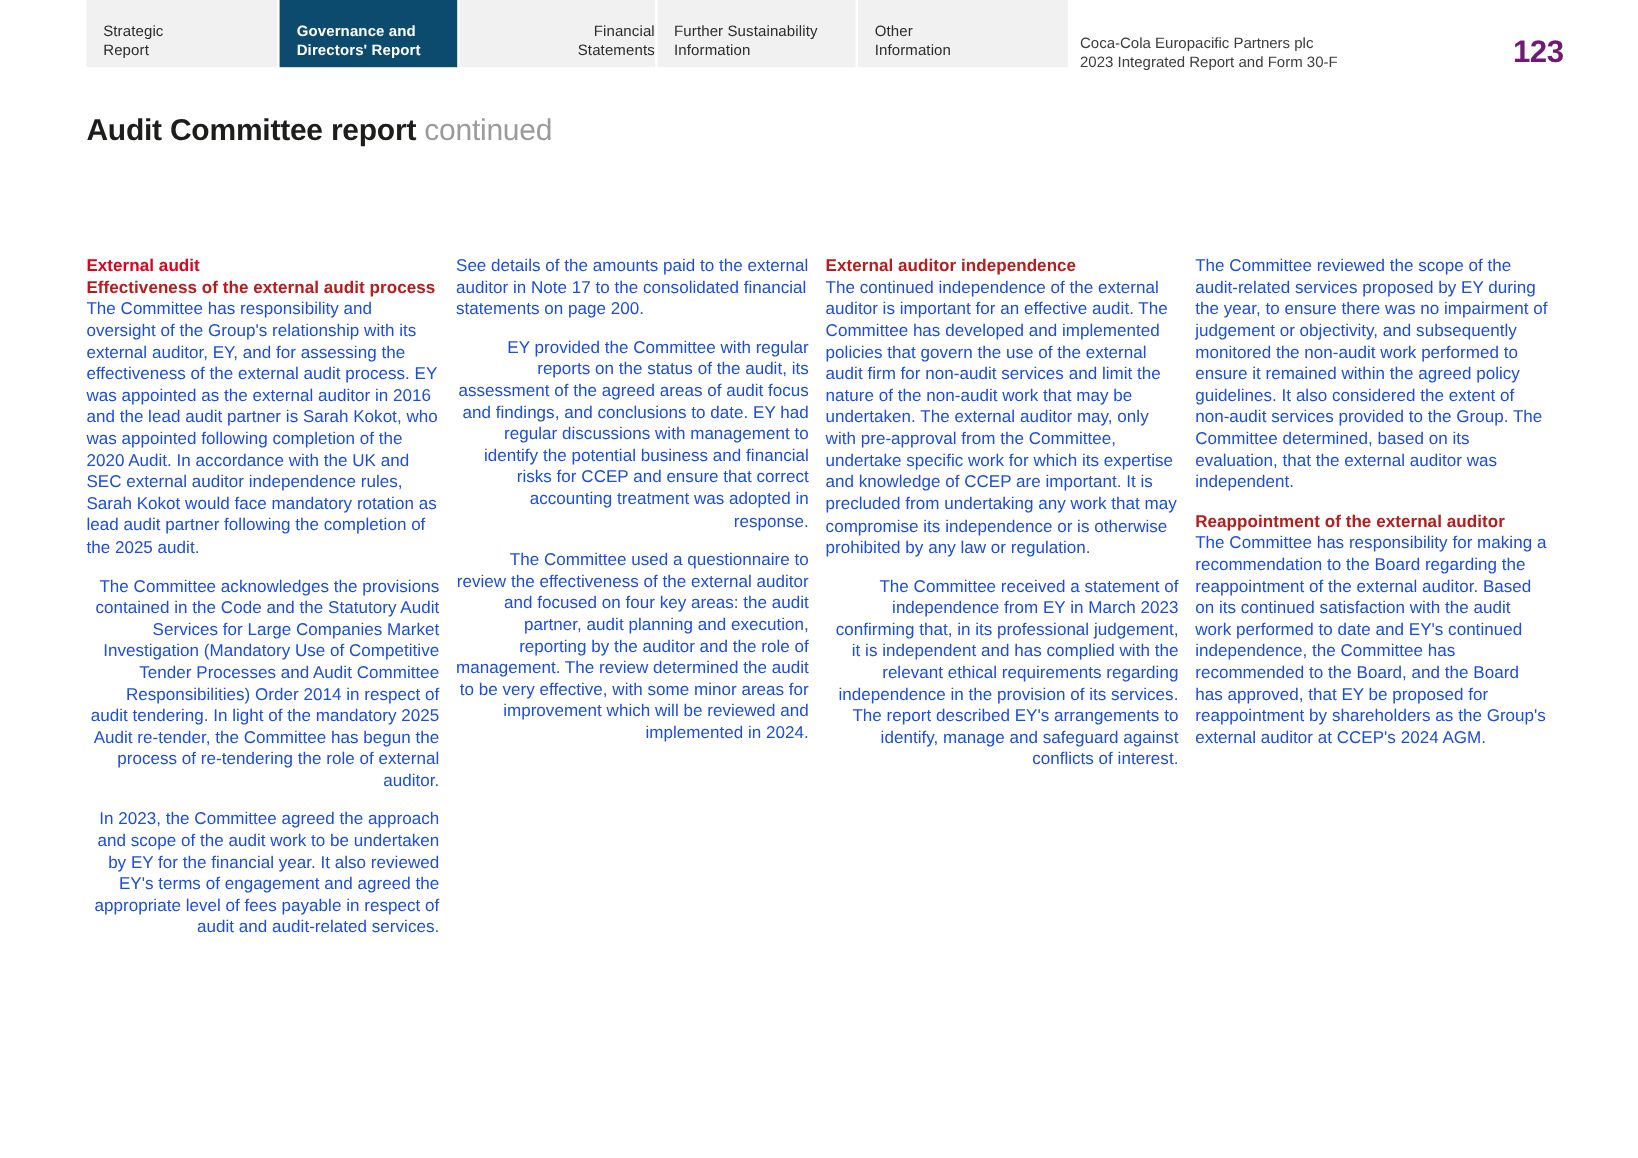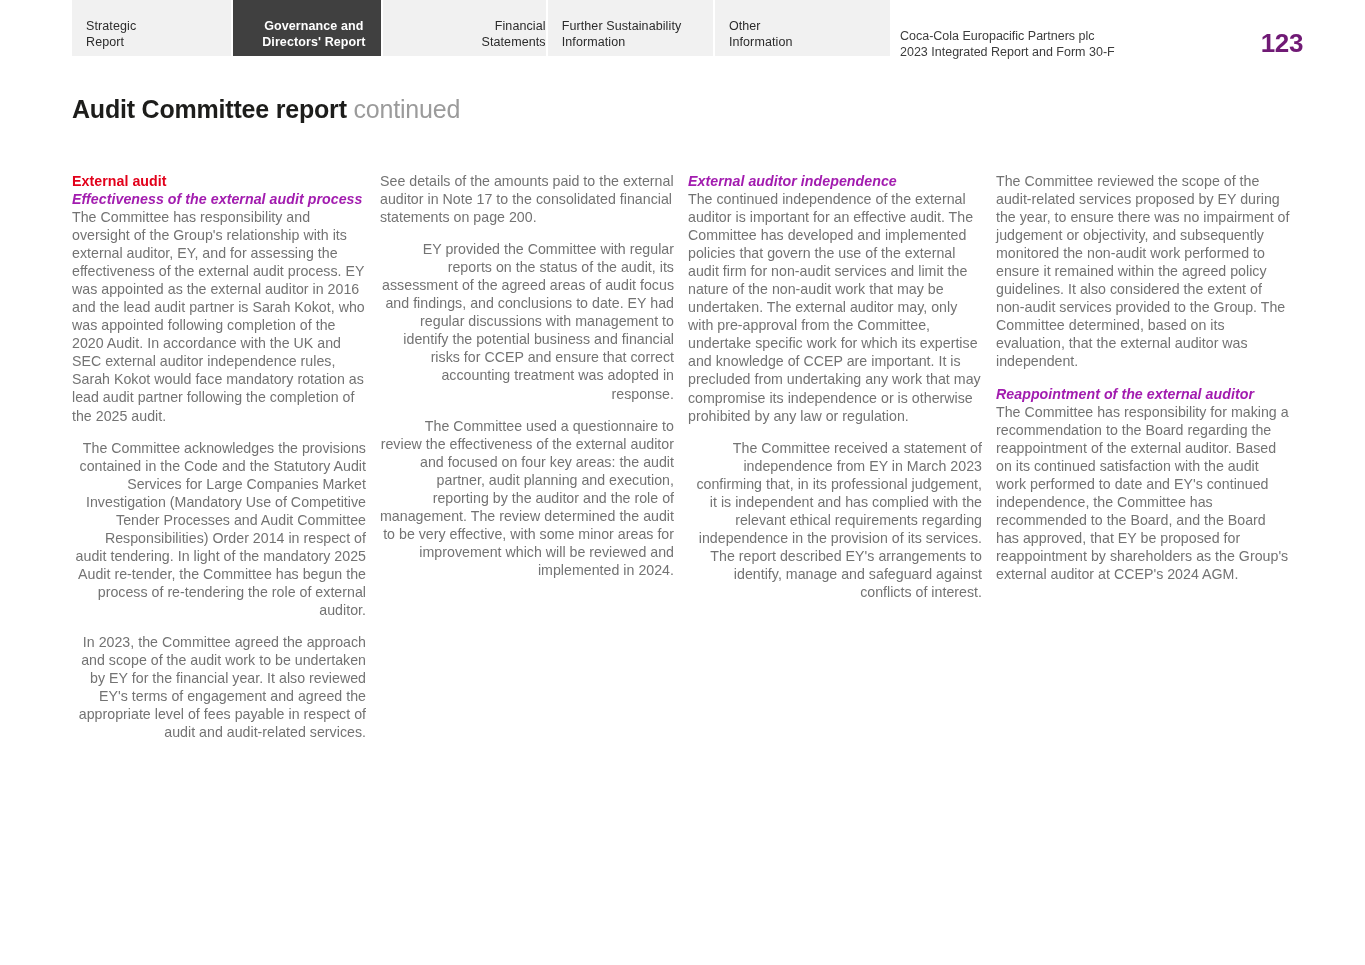--- a/index.html
+++ b/index.html
@@ -43,24 +43,23 @@
     box-sizing: border-box;
     white-space: pre-line;
     font-weight: 400;
   }
   .tab.w1 { width: 160px; }
   .tab.w2 { width: 148px; }
   .tab.w3 { width: 164px; text-align: right; }
   .tab.w4 { width: 166px; }
   .tab.w5 { width: 176px; }
   .tab.active {
-    background: #404040;
+    background: #0c4a6e;
     color: #ffffff;
     font-weight: 700;
-    text-align: center;
   }
 
   
   .doc-meta {
     position: absolute;
     top: 28px;
     left: 900px;
     font-size: 12.5px;
     line-height: 16px;
     color: #3c3c3c;
@@ -99,46 +98,46 @@
     position: absolute;
     top: 172px;
     left: 72px;
     width: 1222px;
     display: flex;
     gap: 14px;
   }
   .col {
     width: 294px;
     flex: 0 0 294px;
+    margin-top: 41px;
   }
   .col p,
   .col h3,
   .col h4 {
     margin: 0;
   }
   .eyebrow {
     color: #e2001a;
     font-size: 14.2px;
     line-height: 18px;
     font-weight: 700;
     letter-spacing: 0.05px;
   }
   .subhead {
-    color: #a21caf;
+    color: #b91c1c;
     font-size: 14.2px;
     line-height: 18px;
     font-weight: 700;
     letter-spacing: 0.05px;
-    font-style: italic;
   }
   .subhead.spaced {
     margin-top: 14px;
   }
   .body-text {
-    color: #737373;
+    color: #1d4ed8;
     font-size: 14.2px;
     line-height: 18.05px;
     letter-spacing: 0.02px;
   }
   .body-text + .body-text {
     margin-top: 14px;
     text-align: right;
   }
   .subhead + .body-text,
   .eyebrow + .subhead {

